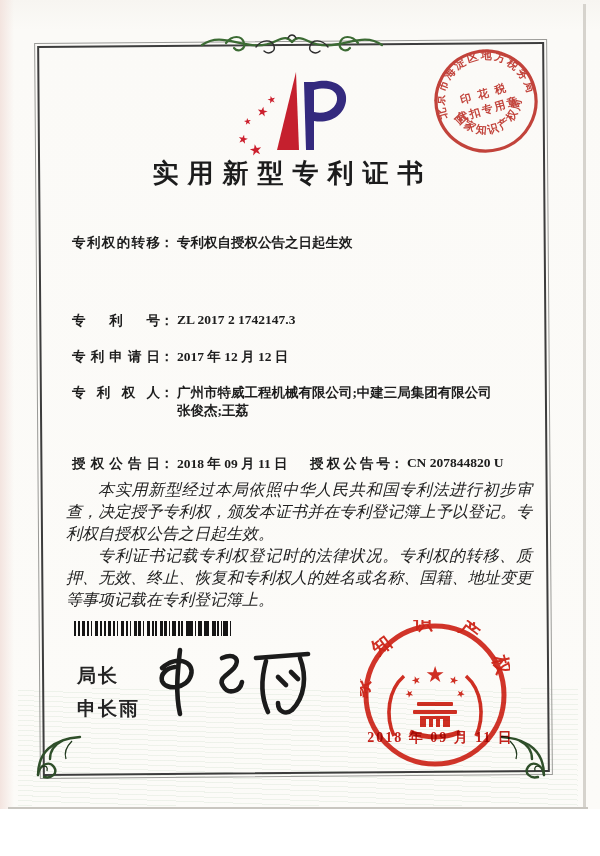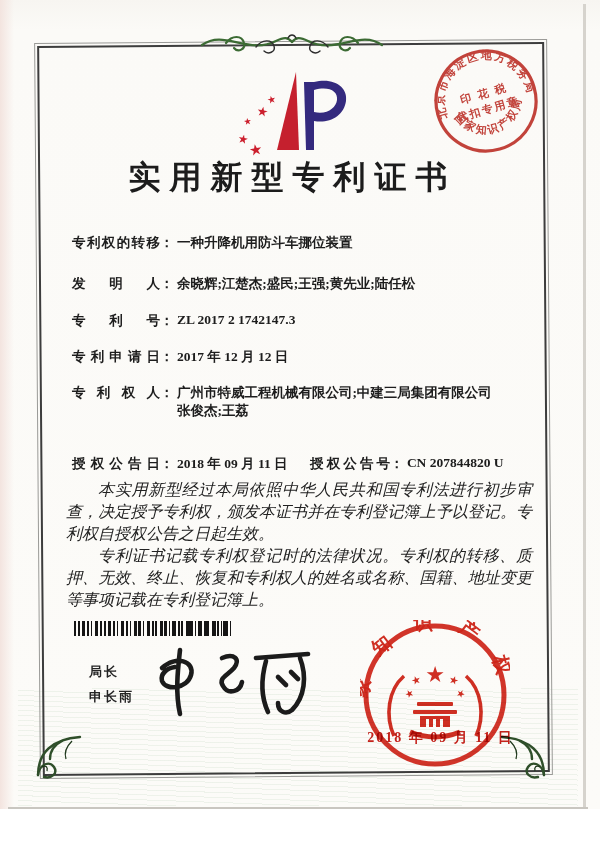--- a/index.html
+++ b/index.html
@@ -24,40 +24,40 @@
   }
   .frame{
     position:absolute;left:40px;top:44px;width:503px;height:726px;
     border:2.5px solid #3d3d3d;outline:1px solid #9a9a97;outline-offset:2px;
     transform:rotate(-0.45deg);
   }
   .cert-no{position:absolute;left:72px;top:74px;font-size:13px;font-weight:bold;letter-spacing:1px;color:#262626;}
   .logo{position:absolute;left:232px;top:58px;}
   .title{
     position:absolute;left:40px;top:156px;width:505px;text-align:center;
-    font-size:32px;font-weight:bold;letter-spacing:9px;color:#1c1c1c;
+    font-size:26px;font-weight:bold;letter-spacing:9px;color:#1c1c1c;
   }
   .row{position:absolute;left:72px;font-size:13.5px;font-weight:bold;color:#1d1d1d;}
   .lbl{display:inline-block;width:88px;text-align:justify;text-align-last:justify;vertical-align:top;}
   .lbl5{display:inline-block;width:80px;text-align:justify;text-align-last:justify;vertical-align:top;}
   .val{display:inline-block;vertical-align:top;max-width:380px;}
   .colon{vertical-align:top;}
   .body-text{
     position:absolute;left:66px;top:479px;width:466px;
     font-size:16px;line-height:22px;text-align:justify;
     font-style:italic;color:#222;
   }
   .body-text p{margin:0;text-indent:2em;}
   .barcode{
     position:absolute;left:74px;top:621px;width:157px;height:15px;
     background:
       repeating-linear-gradient(90deg,#151515 0 2px,rgba(0,0,0,0) 2px 4px,#151515 4px 5px,rgba(0,0,0,0) 5px 8px,#151515 8px 11px,rgba(0,0,0,0) 11px 13px),
       repeating-linear-gradient(90deg,rgba(0,0,0,0) 0 5px,#151515 5px 6px,rgba(0,0,0,0) 6px 13px,#151515 13px 15px,rgba(0,0,0,0) 15px 17px);
   }
-  .director{position:absolute;left:77px;top:663px;font-size:13px;font-weight:bold;letter-spacing:2px;color:#242424;margin-left:12px;}
+  .director{position:absolute;left:77px;top:663px;font-size:19px;font-weight:bold;letter-spacing:2px;color:#242424;}
   .director div{margin-bottom:7px;}
   .signature{position:absolute;left:142px;top:642px;}
   .seal-wrap{position:absolute;left:360px;top:620px;mix-blend-mode:multiply;}
   .seal-date{
     position:absolute;left:348px;top:729px;width:185px;text-align:center;
     font-size:14px;font-weight:bold;color:#c8231c;letter-spacing:2px;mix-blend-mode:multiply;
   }
   .tax-stamp{position:absolute;left:430px;top:45px;mix-blend-mode:multiply;opacity:.92;}
   .page-footer{position:absolute;left:40px;top:747px;width:505px;text-align:center;font-size:11.5px;color:#2a2a2a;}
   .ornament-top{position:absolute;left:196px;top:25px;}
@@ -139,25 +139,21 @@
       <text class="taxseal-text" font-size="10"><textPath href="#taxBottom" startOffset="50%" text-anchor="middle">国家知识产权局</textPath></text>
       <text x="56" y="52" text-anchor="middle" class="taxseal-text" font-size="12">印 花 税</text>
       <text x="56" y="68" text-anchor="middle" class="taxseal-text" font-size="11.5">代扣专用章</text>
     </g>
   </svg>
 
   <div class="title">实用新型专利证书</div>
 
   <div class="row" style="top:234px">
     <span class="lbl">专利权的转移</span><span class="colon">：</span>
-    <span class="val">一种升降机用防斗车挪位装置</span>
-  </div>
-  <div class="row" style="top:275px">
-    <span class="lbl">发明人</span><span class="colon">：</span>
-    <span class="val">余晓辉;江楚杰;盛民;王强;黄先业;陆任松</span>
+    <span class="val">专利权自授权公告之日起生效</span>
   </div>
   <div class="row" style="top:312px">
     <span class="lbl">专利号</span><span class="colon">：</span>
     <span class="val">ZL 2017 2 1742147.3</span>
   </div>
   <div class="row" style="top:348px">
     <span class="lbl">专利申请日</span><span class="colon">：</span>
     <span class="val">2017 年 12 月 12 日</span>
   </div>
   <div class="row" style="top:384px">

